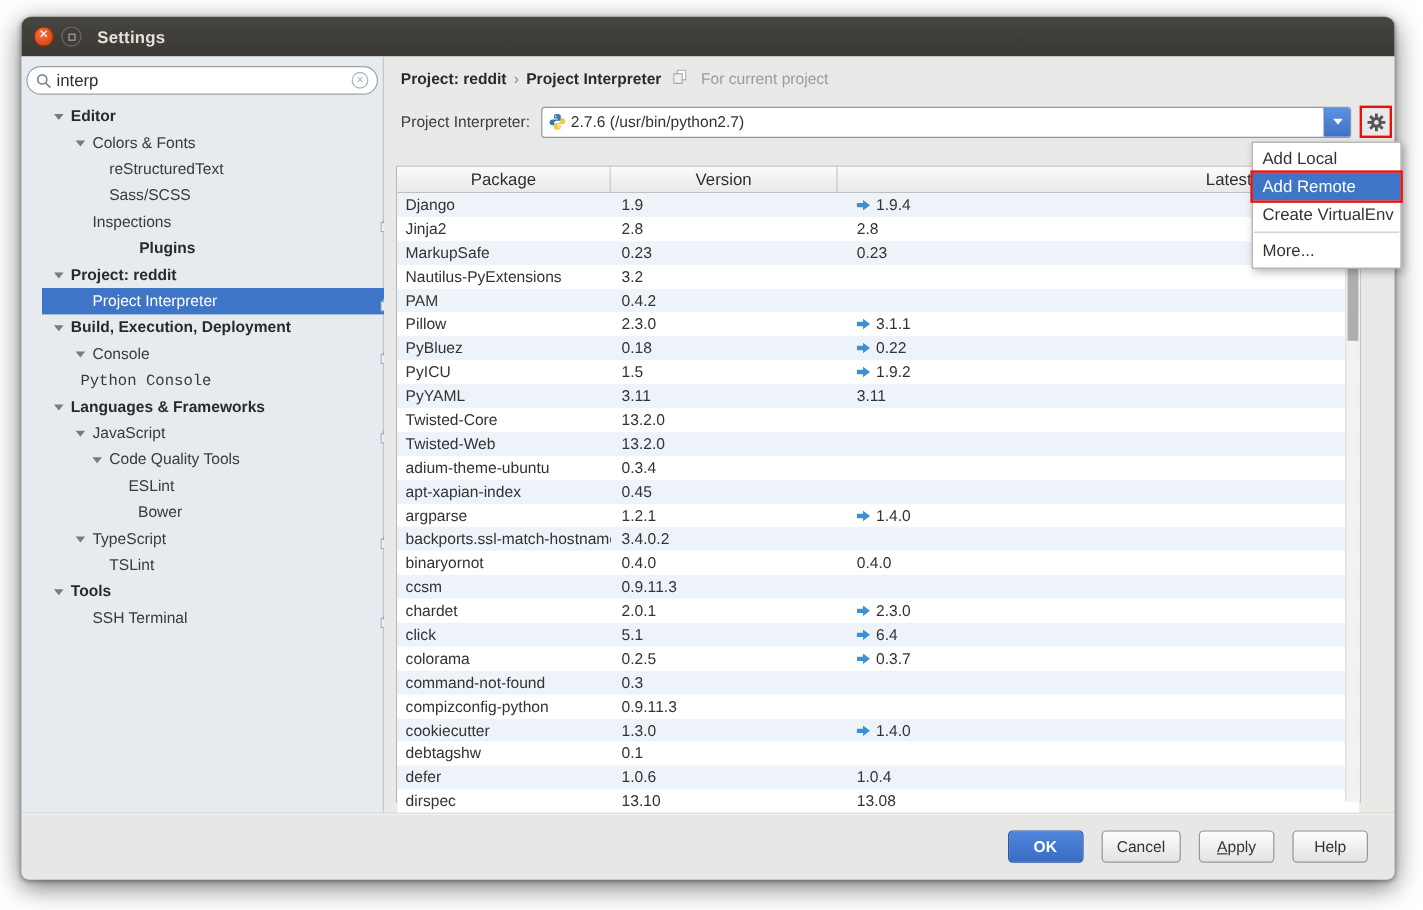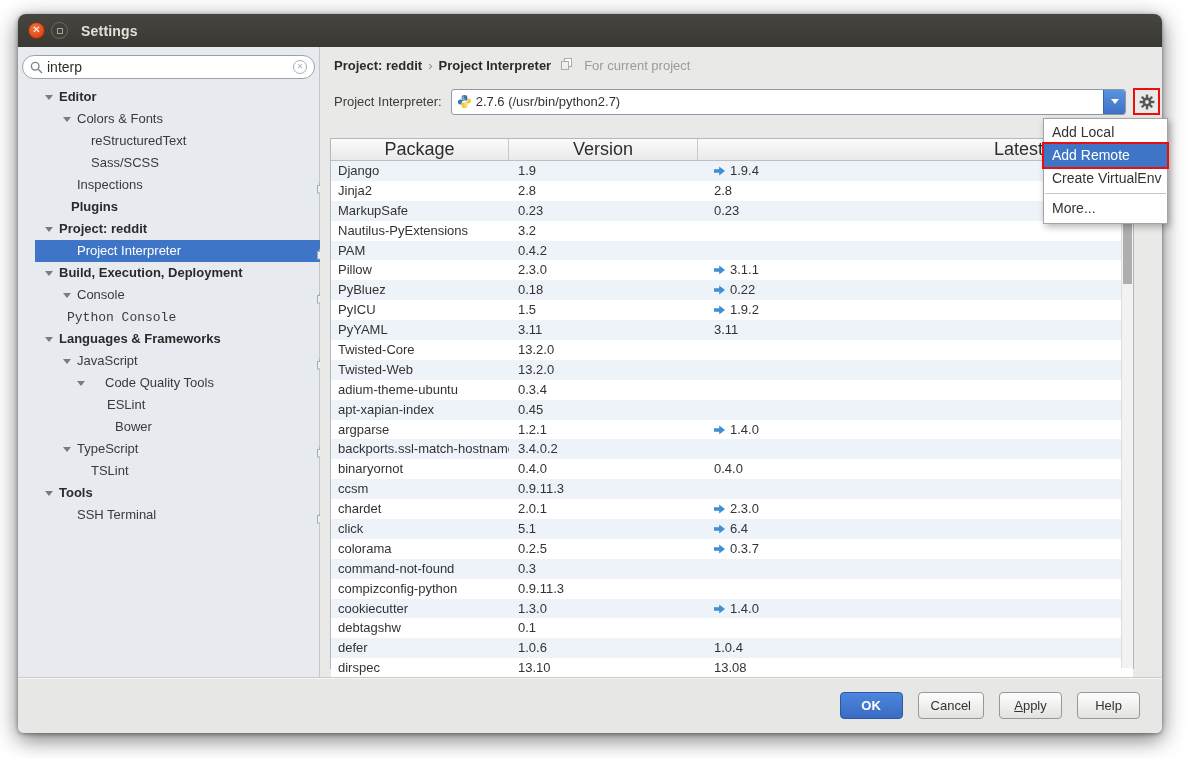--- a/index.html
+++ b/index.html
@@ -56,21 +56,21 @@
     border-left:1px solid #3865b2;display:flex;align-items:center;justify-content:center;}
   .combo-btn .tri{width:0;height:0;border-left:4px solid transparent;border-right:4px solid transparent;
     border-top:5px solid #fff;}
   .gear-btn{width:27px;height:27px;margin-left:7px;margin-right:2px;border:2px solid #e8100c;
     background:transparent;display:flex;align-items:center;justify-content:center;padding:0;}
   
   .pkg-table{position:absolute;left:10px;top:91px;width:804px;height:531px;background:#fff;
     border:1px solid #b4b8bc;}
   .thead{display:grid;grid-template-columns:178px 189px 1fr;height:22px;
     background:linear-gradient(#fbfbfb,#e9e9e9);border-bottom:1px solid #bfbfbf;}
-  .th{font-size:18px;color:#2e2e2e;line-height:21px;overflow:hidden;white-space:nowrap;}
+  .th{font-size:14px;color:#2e2e2e;line-height:21px;overflow:hidden;white-space:nowrap;}
   .th.c0,.th.c1{text-align:center;border-right:1px solid #c9c9c9;}
   .th.c2{text-align:right;padding-right:90px;}
   .tbody{height:642px;overflow:hidden;}
   .prow{display:grid;grid-template-columns:178px 189px 1fr;height:19.9px;background:#fff;}
   .prow.stripe{background:#edf3f9;}
   .cell{font-size:13px;color:#333;line-height:19.9px;white-space:nowrap;overflow:hidden;}
   .cell.pkg{padding-left:7px;}
   .cell.ver{padding-left:9px;}
   .cell.lat{padding-left:16px;display:flex;align-items:center;}
   .up-arrow{display:inline-flex;margin-right:5px;}
@@ -119,38 +119,38 @@
       </div>
       <div class="tree" id="tree">
           <div class="trow"><span class="arr" style="left: 10px;"></span><span class="lbl b" style="padding-left: 24px;">Editor</span></div>
           <div class="trow"><span class="arr" style="left: 28px;"></span><span class="lbl" style="padding-left: 42px;">Colors &amp; Fonts</span></div>
           <div class="trow"><span class="lbl" style="padding-left: 56px;">reStructuredText</span></div>
           <div class="trow"><span class="lbl" style="padding-left: 56px;">Sass/SCSS</span></div>
           <div class="trow"><span class="lbl" style="padding-left: 42px;">Inspections</span><span class="copyic"><svg width="10" height="11" viewBox="0 0 10 11">
                 <rect x="2.5" y="0.5" width="7" height="7.5" fill="#fdfdfd" stroke="#9fb0bd"></rect>
                 <rect x="0.5" y="2.5" width="7" height="7.5" fill="#e9eff4" stroke="#9fb0bd"></rect>
               </svg></span></div>
-          <div class="trow"><span class="lbl b" style="padding-left: 36px;">Plugins</span></div>
+          <div class="trow"><span class="lbl b" style="padding-left: 36px; margin-left: 45px;">Plugins</span></div>
           <div class="trow"><span class="arr" style="left: 10px;"></span><span class="lbl b" style="padding-left: 24px;">Project: reddit</span></div>
           <div class="trow sel"><span class="lbl" style="padding-left: 42px;">Project Interpreter</span><span class="copyic"><svg width="10" height="11" viewBox="0 0 10 11">
                 <rect x="2.5" y="0.5" width="7" height="7.5" fill="#fdfdfd" stroke="#9fb0bd"></rect>
                 <rect x="0.5" y="2.5" width="7" height="7.5" fill="#e9eff4" stroke="#9fb0bd"></rect>
               </svg></span></div>
           <div class="trow"><span class="arr" style="left: 10px;"></span><span class="lbl b" style="padding-left: 24px;">Build, Execution, Deployment</span></div>
           <div class="trow"><span class="arr" style="left: 28px;"></span><span class="lbl" style="padding-left: 42px;">Console</span><span class="copyic"><svg width="10" height="11" viewBox="0 0 10 11">
                 <rect x="2.5" y="0.5" width="7" height="7.5" fill="#fdfdfd" stroke="#9fb0bd"></rect>
                 <rect x="0.5" y="2.5" width="7" height="7.5" fill="#e9eff4" stroke="#9fb0bd"></rect>
               </svg></span></div>
           <div class="trow"><span class="lbl" style="padding-left: 32px; font-family: Liberation Mono, monospace;">Python Console</span></div>
           <div class="trow"><span class="arr" style="left: 10px;"></span><span class="lbl b" style="padding-left: 24px;">Languages &amp; Frameworks</span></div>
           <div class="trow"><span class="arr" style="left: 28px;"></span><span class="lbl" style="padding-left: 42px;">JavaScript</span><span class="copyic"><svg width="10" height="11" viewBox="0 0 10 11">
                 <rect x="2.5" y="0.5" width="7" height="7.5" fill="#fdfdfd" stroke="#9fb0bd"></rect>
                 <rect x="0.5" y="2.5" width="7" height="7.5" fill="#e9eff4" stroke="#9fb0bd"></rect>
               </svg></span></div>
-          <div class="trow"><span class="arr" style="left: 42px;"></span><span class="lbl" style="padding-left: 56px; margin-left: 14px;">Code Quality Tools</span></div>
+          <div class="trow"><span class="arr" style="left: 42px;"></span><span class="lbl" style="padding-left: 56px;">Code Quality Tools</span></div>
           <div class="trow"><span class="lbl" style="padding-left: 72px;">ESLint</span></div>
           <div class="trow"><span class="lbl" style="padding-left: 80px;">Bower</span></div>
           <div class="trow"><span class="arr" style="left: 28px;"></span><span class="lbl" style="padding-left: 42px;">TypeScript</span><span class="copyic"><svg width="10" height="11" viewBox="0 0 10 11">
                 <rect x="2.5" y="0.5" width="7" height="7.5" fill="#fdfdfd" stroke="#9fb0bd"></rect>
                 <rect x="0.5" y="2.5" width="7" height="7.5" fill="#e9eff4" stroke="#9fb0bd"></rect>
               </svg></span></div>
           <div class="trow"><span class="lbl" style="padding-left: 56px;">TSLint</span></div>
           <div class="trow"><span class="arr" style="left: 10px;"></span><span class="lbl b" style="padding-left: 24px;">Tools</span></div>
           <div class="trow"><span class="lbl" style="padding-left: 42px;">SSH Terminal</span><span class="copyic"><svg width="10" height="11" viewBox="0 0 10 11">
                 <rect x="2.5" y="0.5" width="7" height="7.5" fill="#fdfdfd" stroke="#9fb0bd"></rect>

